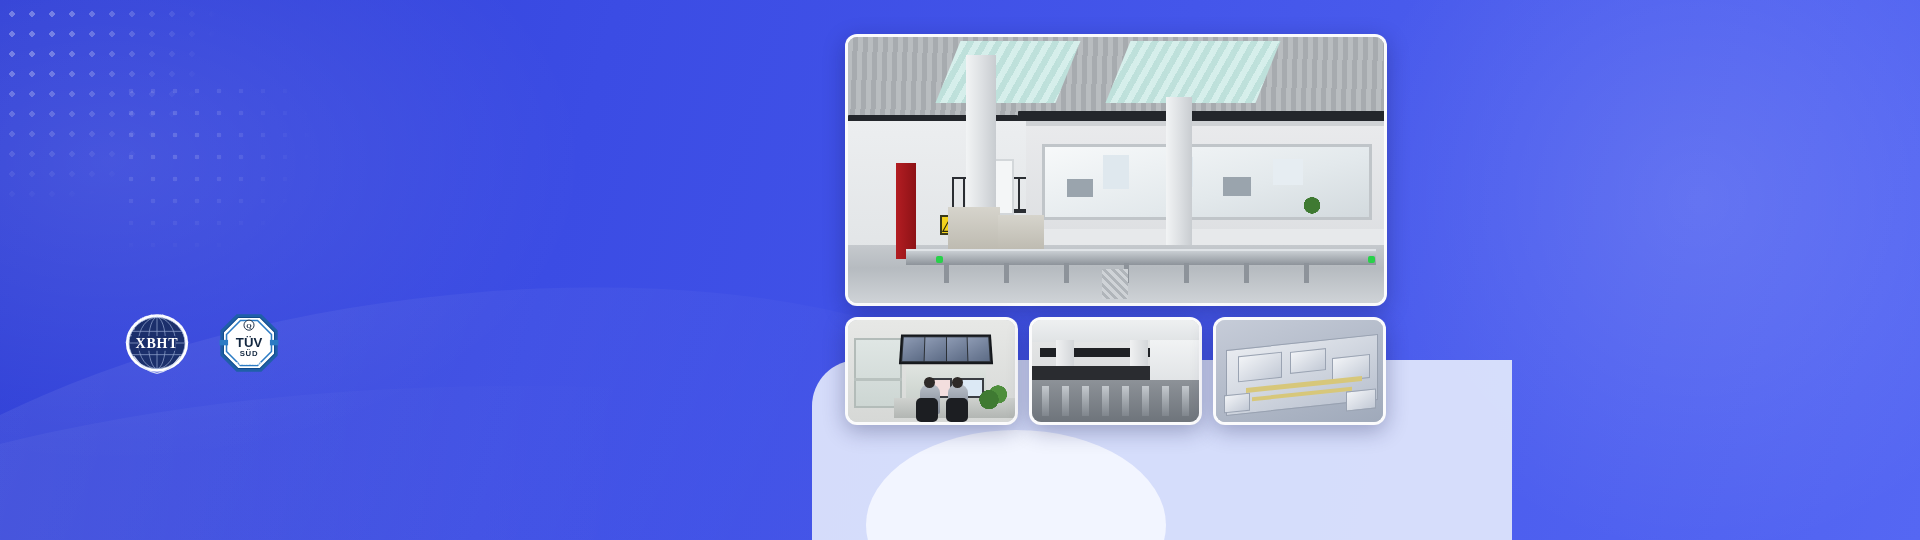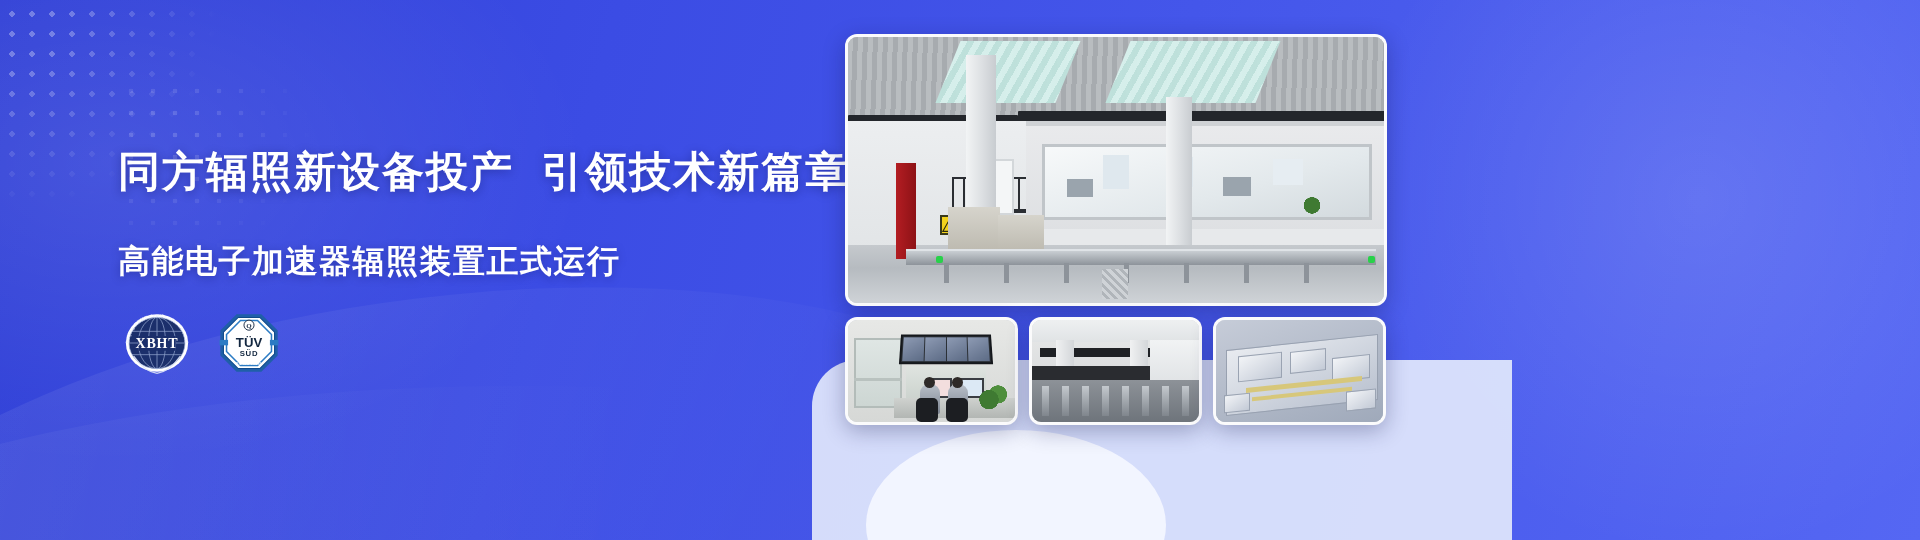--- a/index.html
+++ b/index.html
@@ -254,24 +254,20 @@
   <div class="bg-deep"></div>
   <div class="bg-sheen"></div>
   <div class="glow-r"></div>
   <div class="swoosh"></div>
   <div class="swoosh2"></div>
   <div class="pale-block"></div>
   <div class="pale-round"></div>
   <div class="dots"></div>
   <div class="dots2"></div>
 
-  <div class="copy">
-    <div class="headline">同方辐照新设备投产  引领技术新篇章</div>
-    <div class="subhead">高能电子加速器辐照装置正式运行</div>
-  </div>
 
   <div class="certs">
 
     <div class="cert-xbht">
       <svg viewBox="0 0 100 90" width="78" height="70" aria-hidden="true">
         <defs>
           <path id="arcTop" d="M 14 46 A 36 34 0 0 1 86 46"></path>
         </defs>
         <ellipse cx="50" cy="45" rx="40" ry="37" fill="#ffffff"></ellipse>
         <ellipse cx="50" cy="45" rx="36" ry="33" fill="#1b2f6b"></ellipse>

